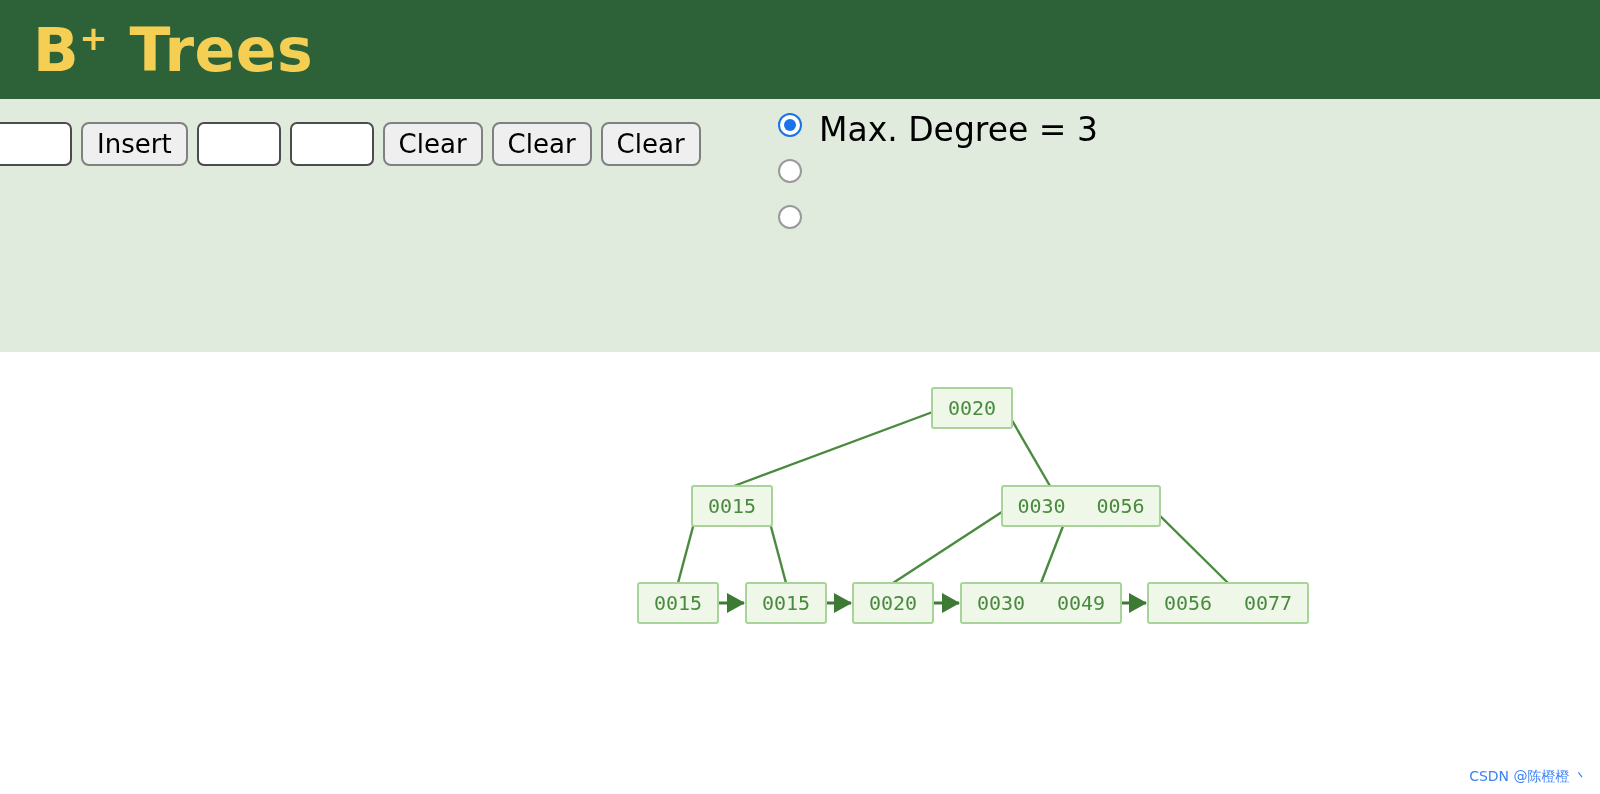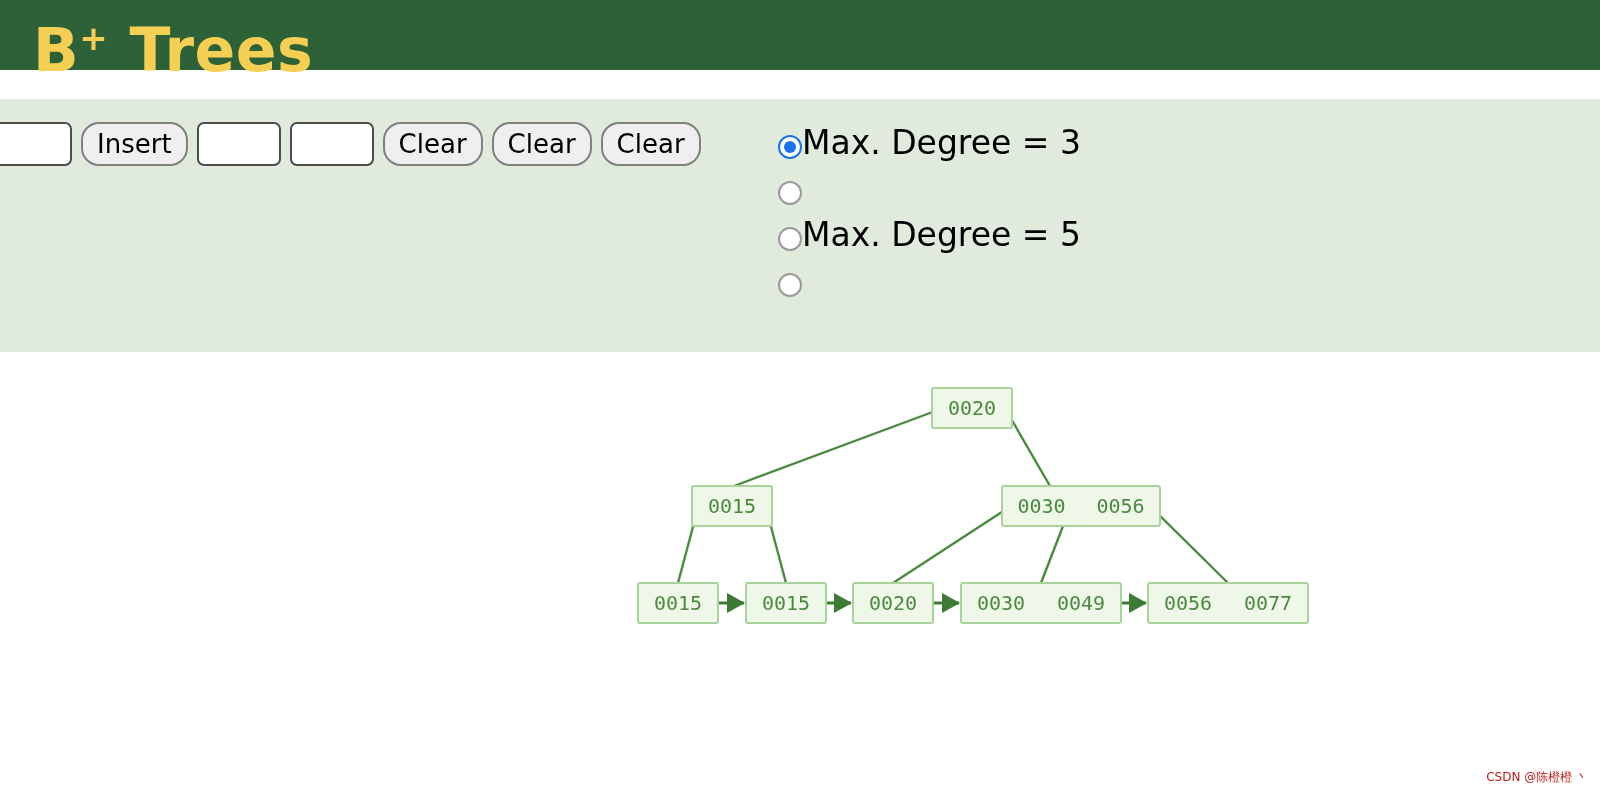--- a/index.html
+++ b/index.html
@@ -15,21 +15,21 @@
     height: 794px;
     overflow: hidden;
     background: #ffffff;
   }
 
   
   #header {
     position: absolute;
     left: 0; top: 0;
     width: 1600px;
-    height: 70px;
+    height: 99px;
     background: #2d6138;
   }
   #header-title {
     position: absolute;
     left: 33px;
     top: 10px;
     font-size: 60px;
     font-weight: bold;
     color: #f5cf54;
     letter-spacing: 0.5px;
@@ -72,40 +72,41 @@
     color: #000;
     outline: none;
   }
   .tb-input.first {
     margin-left: -12px;
   }
   .tb-btn {
     height: 44px;
     background: #efefef;
     border: 2px solid #808080;
-    border-radius: 18px;
+    border-radius: 8px;
     font-size: 26px;
     font-family: "DejaVu Sans", "Liberation Sans", sans-serif;
     color: #000;
     padding: 0 14px;
     line-height: 1;
     cursor: pointer;
     white-space: nowrap;
   }
 
   
   #radio-group {
     position: absolute;
     left: 778px;
     top: 14px;
   }
   .radio-row {
     display: flex;
-    align-items: flex-end;
+    align-items: flex-start;
     height: 46px;
+    gap: 17px;
   }
   .radio-mark {
     width: 24px;
     height: 24px;
     border-radius: 50%;
     border: 2px solid #9a9a9a;
     background: #ffffff;
     flex: 0 0 auto;
     position: relative;
     cursor: pointer;
@@ -166,22 +167,22 @@
   }
   .leaf-arrow {
     fill: #3d7a33;
   }
 
   
   #watermark {
     position: absolute;
     right: 12px;
     bottom: 8px;
-    font-size: 12px;
-    color: #b91c1c;
+    font-size: 14px;
+    color: #3b82f6;
     font-family: "DejaVu Sans", "Liberation Sans", sans-serif;
     white-space: nowrap;
   }
 </style>
 </head>
 <body>
 
 <div id="page">
 
   <div id="header">
@@ -203,24 +204,20 @@
       <button class="tb-btn">Clear</button>
     </div>
 
     <div id="radio-group">
         <div class="radio-row">
           <span class="radio-mark checked"></span>
           <span class="radio-label">Max. Degree = 3</span>
         </div>
         <div class="radio-row">
           <span class="radio-mark"></span>
-        </div>
-        <div class="radio-row">
-          <span class="radio-mark"></span>
-          <span class="radio-label">Max. Degree = 5</span>
         </div>
         <div class="radio-row">
           <span class="radio-mark"></span>
         </div>
       </div>
 
   </div>
 
   <div id="canvas">
     <svg id="tree-svg" width="1600" height="442">

